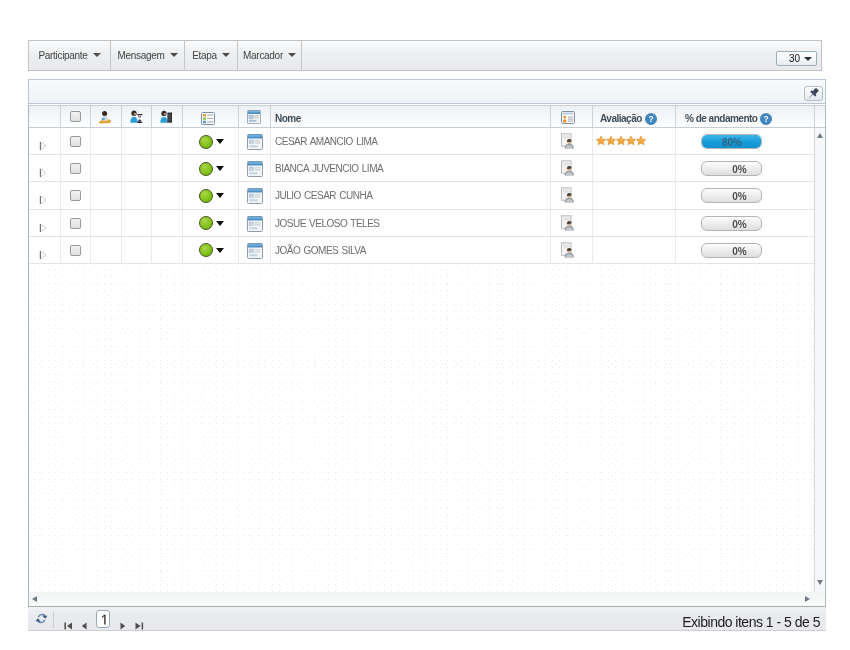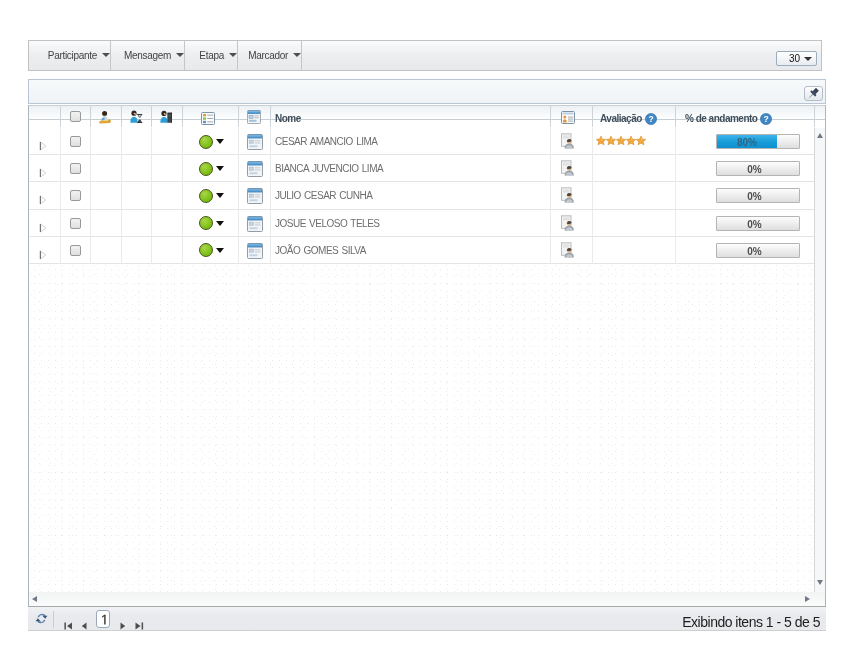--- a/index.html
+++ b/index.html
@@ -3,49 +3,49 @@
 <meta charset="utf-8">
 <style>
 * { margin:0; padding:0; box-sizing:border-box; }
 body { width:850px; height:650px; background:#fff; font-family:"Liberation Sans", sans-serif; overflow:hidden; }
 #page { position:relative; width:850px; height:650px; background:#fff; }
 .abs { position:absolute; }
 #title { left:28px; top:18px; font-size:15px; font-weight:bold; color:#5b95c5; }
 #toolbar { left:28px; top:40px; width:794px; height:31px; border:1px solid #c2c2c2;
   background:linear-gradient(#fafbfc, #eceef0 48%, #e7e9ec); }
 .tbtn { position:absolute; top:0; height:29px; border-right:1px solid #c6c6c6; white-space:nowrap;
-  font-size:10px; letter-spacing:-0.3px; color:#434343; text-align:right; line-height:29px; }
+  font-size:10px; letter-spacing:-0.3px; color:#434343; text-align:center; line-height:29px; }
 .tbtn .caret { display:inline-block; width:0; height:0; border-left:4px solid transparent;
   border-right:4px solid transparent; border-top:4px solid #4e4e4e; margin-left:5px; vertical-align:middle; margin-top:-2px;}
 #rpp { position:absolute; top:2px; right:50px; height:29px; line-height:29px; font-size:10px; letter-spacing:-0.5px; color:#1d1d1d; white-space:nowrap; }
 #rppbox { position:absolute; top:10px; right:4px; width:41px; height:15px; border:1px solid #9cadbc; border-radius:2px;
   background:linear-gradient(#ffffff,#e7ecf0); font-size:10px; color:#111; }
 #rppbox span { position:absolute; left:12px; top:1px; }
 #rppbox .caret { position:absolute; right:4px; top:4.5px; width:0; height:0; border-left:4px solid transparent;
   border-right:4px solid transparent; border-top:4px solid #333; }
 #thinbar { left:28px; top:79px; width:798px; height:25px; border:1px solid #bac6d3;
   background:linear-gradient(#f7fafb,#eef3f7); }
 #pinbtn { position:absolute; top:6px; right:2px; width:19px; height:15px; border:1px solid #b4bec7; border-radius:3px;
   background:linear-gradient(#fdfdfe,#e3e8ee); }
 #gridleft  { left:28px;  top:105px; width:1px; height:526px; background:#aab6c0; }
 #gridright { left:825px; top:105px; width:1px; height:526px; background:#aab6c0; }
-#ghead { left:29px; top:105px; width:796px; height:15px; border-top:1px solid #c9ced3; border-bottom:1px solid #c6cdd3;
+#ghead { left:29px; top:105px; width:796px; height:23px; border-top:1px solid #c9ced3; border-bottom:1px solid #c6cdd3;
   background:linear-gradient(#ecf1f4,#fbfcfd 85%,#ffffff); }
 .hsep { position:absolute; top:0; width:1px; height:21px; background:#ccd4da; }
 .htxt { position:absolute; top:7px; font-size:10px; letter-spacing:-0.5px; font-weight:bold; color:#3f4e5a; }
 .grow { position:absolute; left:29px; width:785px; height:27.2px; background:#fff; border-bottom:1px solid #e4e4e4; }
 .rsep { position:absolute; top:0; width:1px; height:27px; background:#ebebeb; }
 .name { position:absolute; left:246px; top:8px; font-size:10px; letter-spacing:-0.5px; word-spacing:1px; color:#6e6e6e; }
 .cbx { position:absolute; width:11px; height:11px; border:1px solid #999999; border-radius:2px;
   background:linear-gradient(#f2f2f2,#e0e0e0); }
 .ball { position:absolute; left:170px; top:6.5px; width:14px; height:14px; border-radius:50%;
   border:1.5px solid #49521f; background:radial-gradient(circle at 38% 32%, #a9d648, #7cc014 62%, #68a90a); }
 .bcaret { position:absolute; left:187px; top:11px; width:0; height:0;
   border-left:4.5px solid transparent; border-right:4.5px solid transparent; border-top:5.5px solid #111; }
-.pbar { position:absolute; left:687px; top:6px; width:84px; height:15px; border:1px solid #b4b4b4; border-radius:1px;
+.pbar { position:absolute; left:672px; top:6px; width:61px; height:15px; border:1px solid #b4b4b4; border-radius:6px;
   background:linear-gradient(#fdfdfd,#dedede); overflow:hidden; }
 .pfill { position:absolute; left:0; top:0; height:13px; background:linear-gradient(#3cb4ea,#179cd8 55%,#1090cf); }
 .ptxt { position:absolute; left:0; top:2px; width:75px; text-align:center; font-size:10px; font-weight:bold; color:#4e4e4e; }
 .ptxt.blue { color:#33637e; width:60px; }
 #vsb { left:814px; top:128px; width:11px; height:464px; background:#f6f7f8; border-left:1px solid #d6d6d6; }
 .sarrow { position:absolute; width:0; height:0; }
 #hsb { left:29px; top:592px; width:796px; height:14px; background:linear-gradient(#f2f3f3,#fafbfb); }
 #dots { left:29px; top:264px; width:785px; height:328px;
   background-image: radial-gradient(circle, #ebebe9 0.7px, transparent 0.9px),
                     radial-gradient(circle, #efeae1 0.7px, transparent 0.9px),

